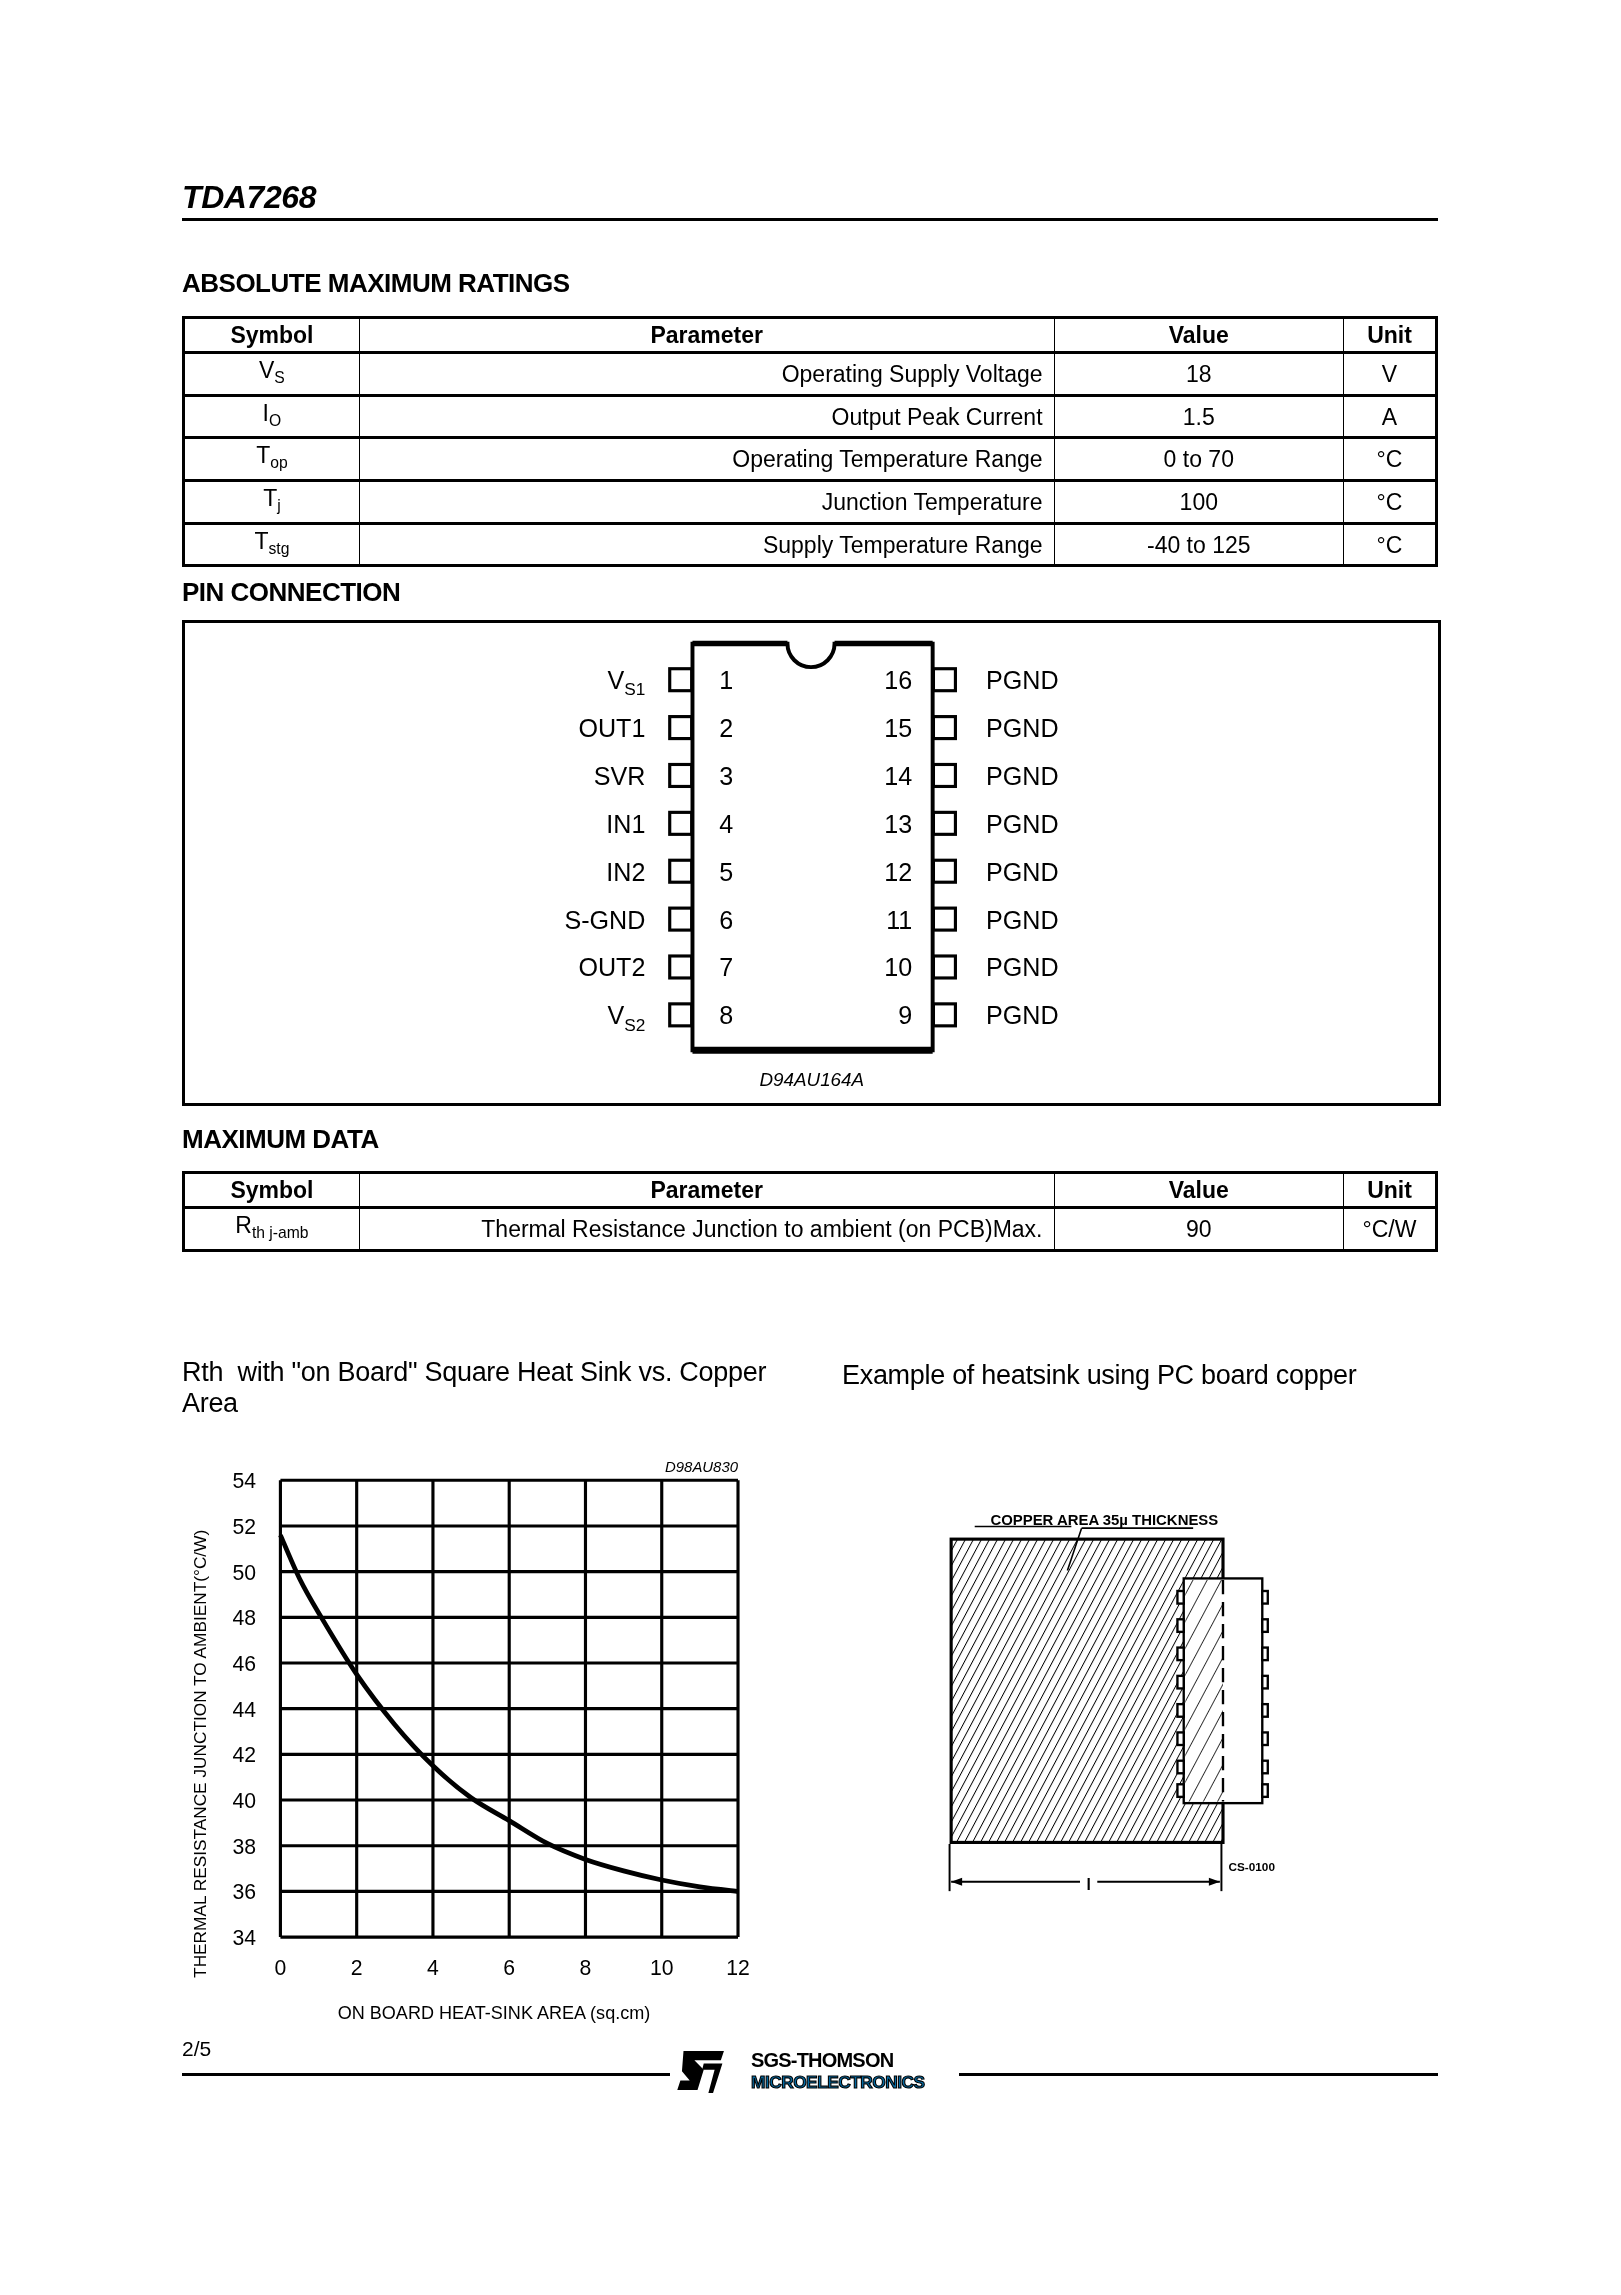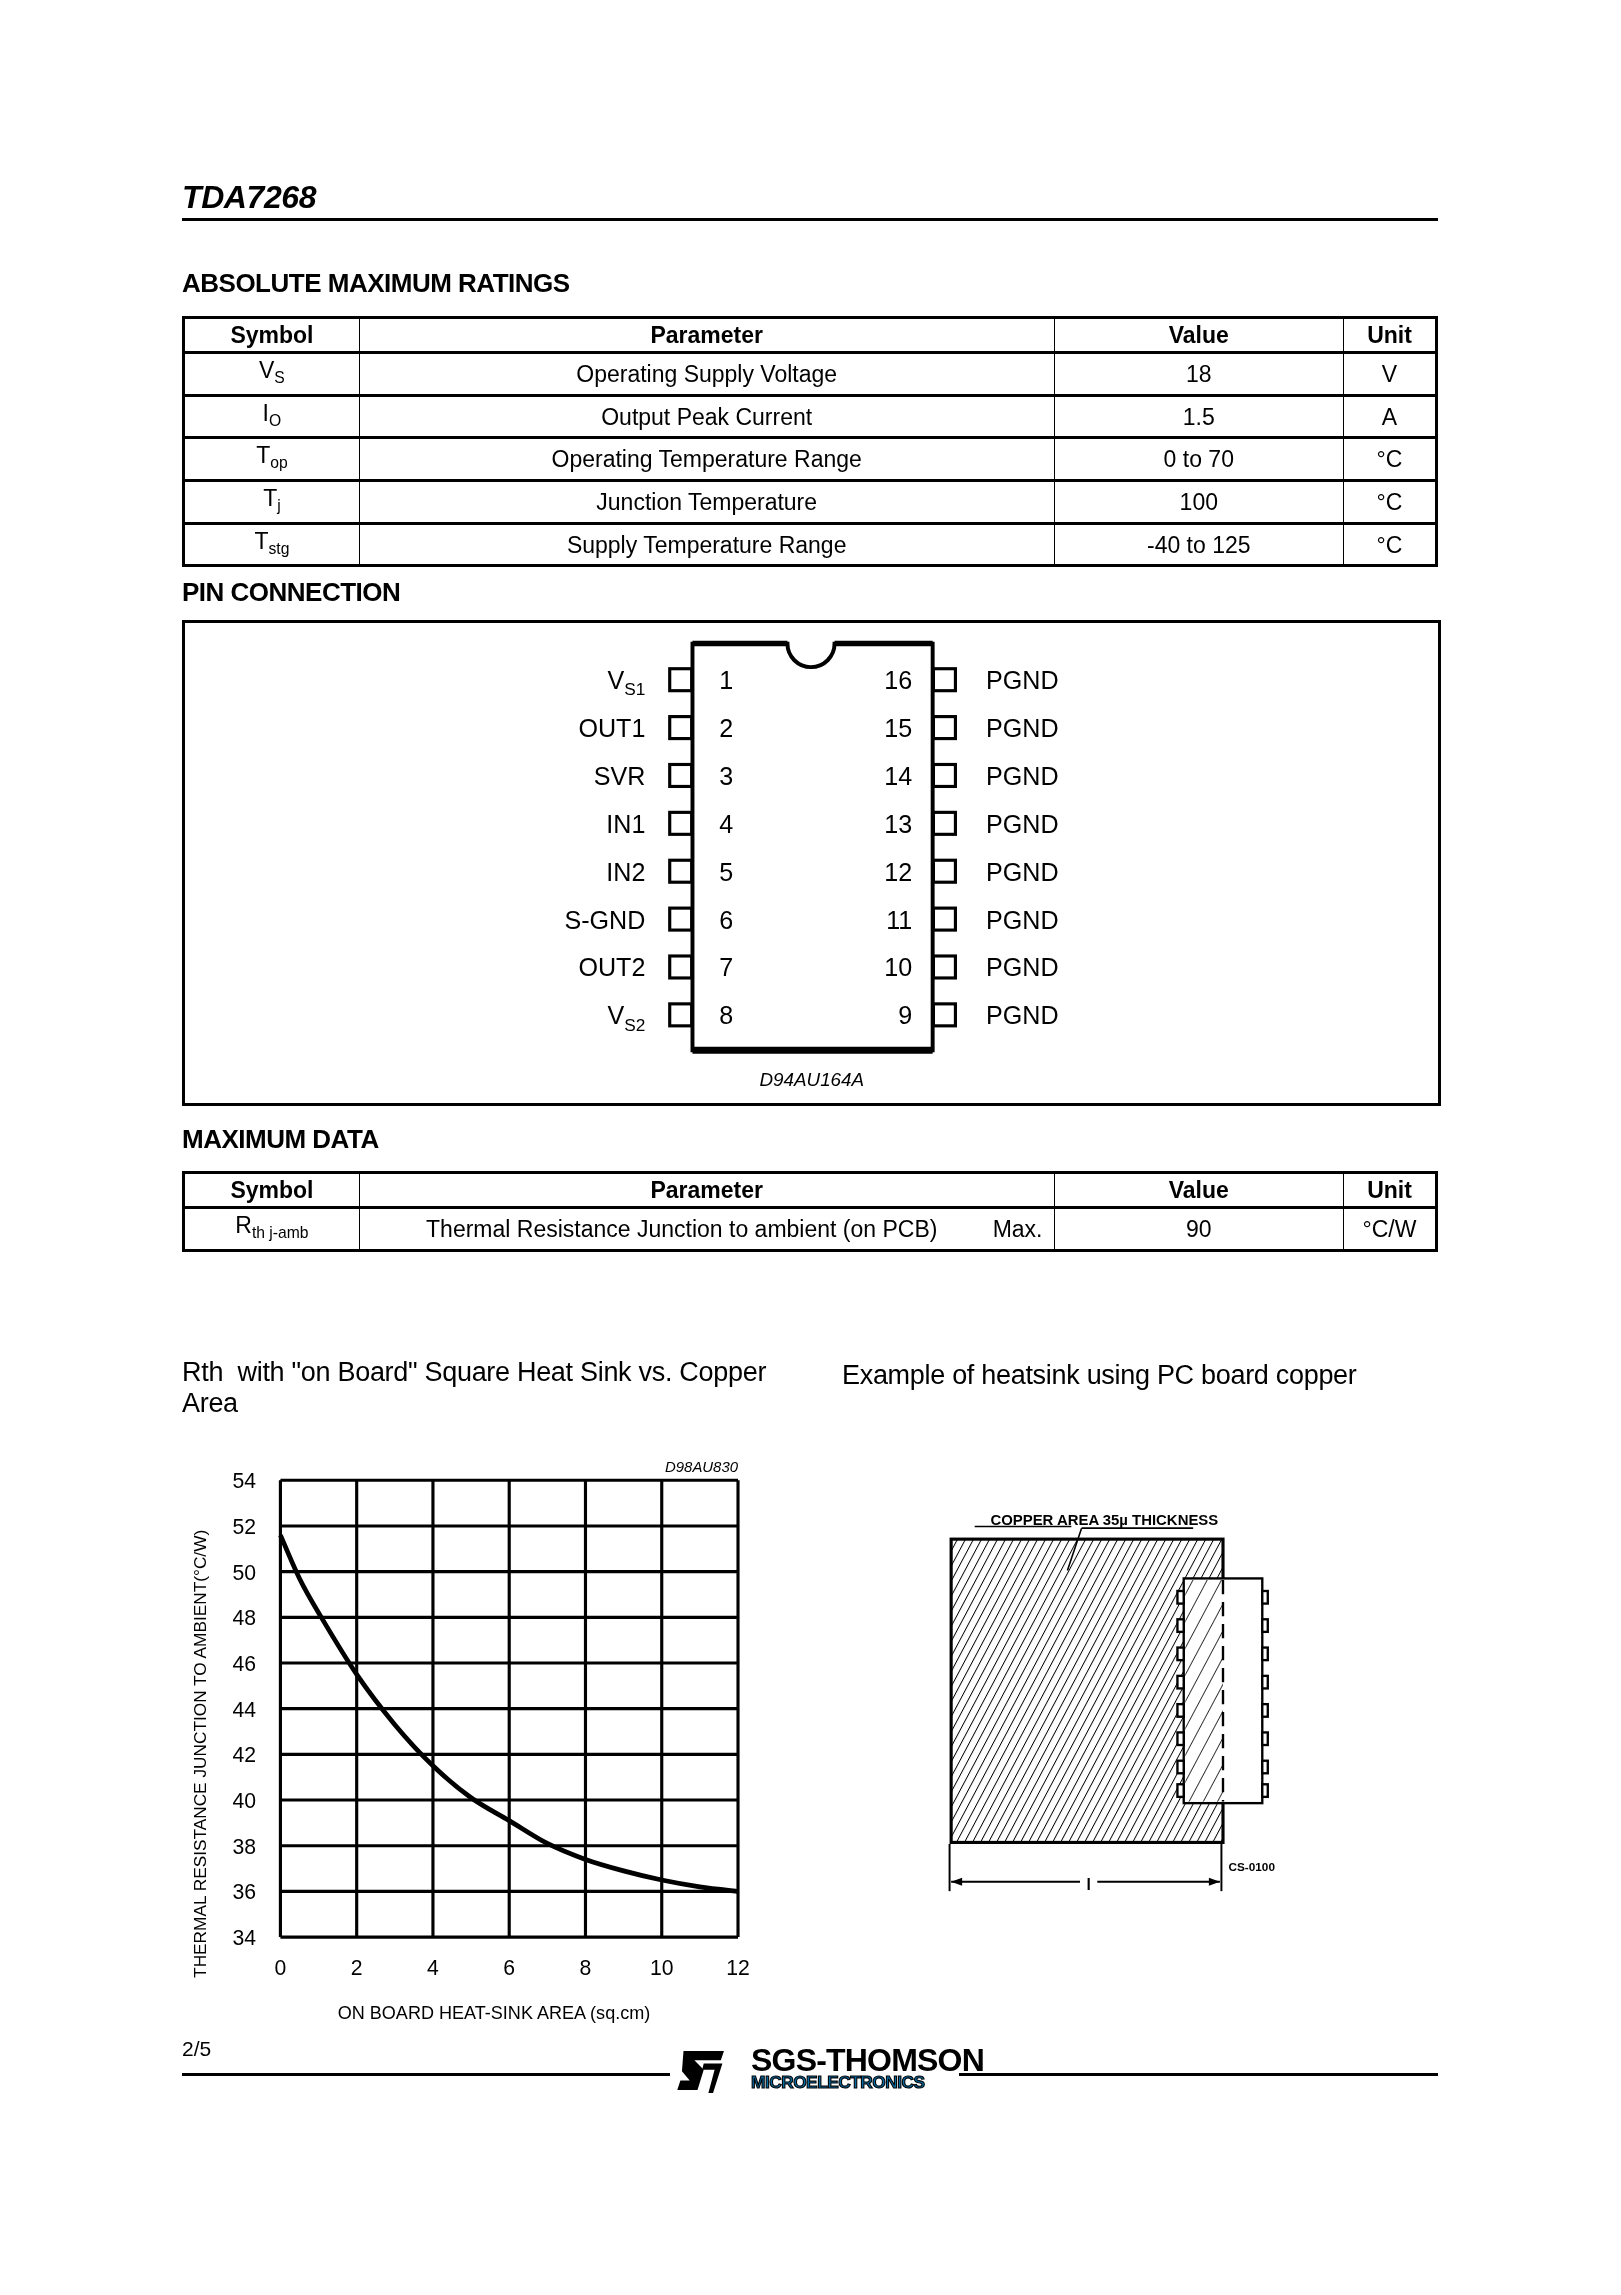--- a/index.html
+++ b/index.html
@@ -10,21 +10,21 @@
   .top-rule { left: 182px; top: 218px; width: 1256px; height: 3.1px; background: #000; }
   .section-title { font-size: 26px; font-weight: bold; letter-spacing: -0.5px; }
 
   table.dt { position: absolute; border-collapse: collapse; font-size: 23px; }
   table.dt td, table.dt th { border: 1.6px solid #000; padding: 0 11px; height: 32px; line-height: 32px; }
   table.dt th { font-weight: bold; text-align: center; }
   table.dt { border: 3.1px solid #000; }
   table.dt tr.row td { border-top: 3.1px solid #000; }
   table.dt tr.head th { border-bottom: 3.1px solid #000; }
   .c { text-align: center; }
-  .l { text-align: center; }
+  .l { text-align: right; }
   .sub { font-size: 15.7px; vertical-align: -4.7px; }
   .maxlbl { float: right; }
 
   .pin-box { left: 182px; top: 620px; width: 1253px; height: 480px; border: 3.1px solid #000; }
 
   .caption-text { font-size: 27px; line-height: 31px; letter-spacing: -0.3px; }
   .footer-rule { height: 3.1px; background: #000; }
 </style>
 </head>
 <body>
@@ -277,15 +277,15 @@
   <text x="385" y="483" font-family="Liberation Sans, sans-serif" font-size="15" font-weight="bold">CS-0100</text>
 </svg>
 
 <div class="abs" style="left:182px; top:2037px; font-size:21px;">2/5</div>
 <div class="abs footer-rule" style="left:182px; top:2073px; width:488px;"></div>
 <div class="abs footer-rule" style="left:959px; top:2073px; width:479px;"></div>
 <svg class="abs" style="left:677px; top:2051px;" width="55" height="42" viewBox="0 0 70 54">
   <polygon points="8,0 60,0 56,12 22,12 34,24 26,50 0,50 4,38 16,38 6,26" fill="#000"></polygon>
   <polygon points="34,16 58,16 46,54 40,54 48,24 32,24" fill="#000"></polygon>
 </svg>
-<div class="abs" style="left:751px; top:2049px; font-size:32px; font-weight:bold; letter-spacing:-0.8px; line-height:23.6px;">SGS-THOMSON</div>
+<div class="abs" style="left:751px; top:2049px; font-size:20px; font-weight:bold; letter-spacing:-0.8px; line-height:23.6px;">SGS-THOMSON</div>
 <div class="abs" style="left:751px; top:2074px; font-size:17.3px; font-weight:bold; letter-spacing:-0.5px; line-height:17.3px; color:#0369a1; -webkit-text-stroke:1.1px #000;">MICROELECTRONICS</div>
 
 
 </body></html>

